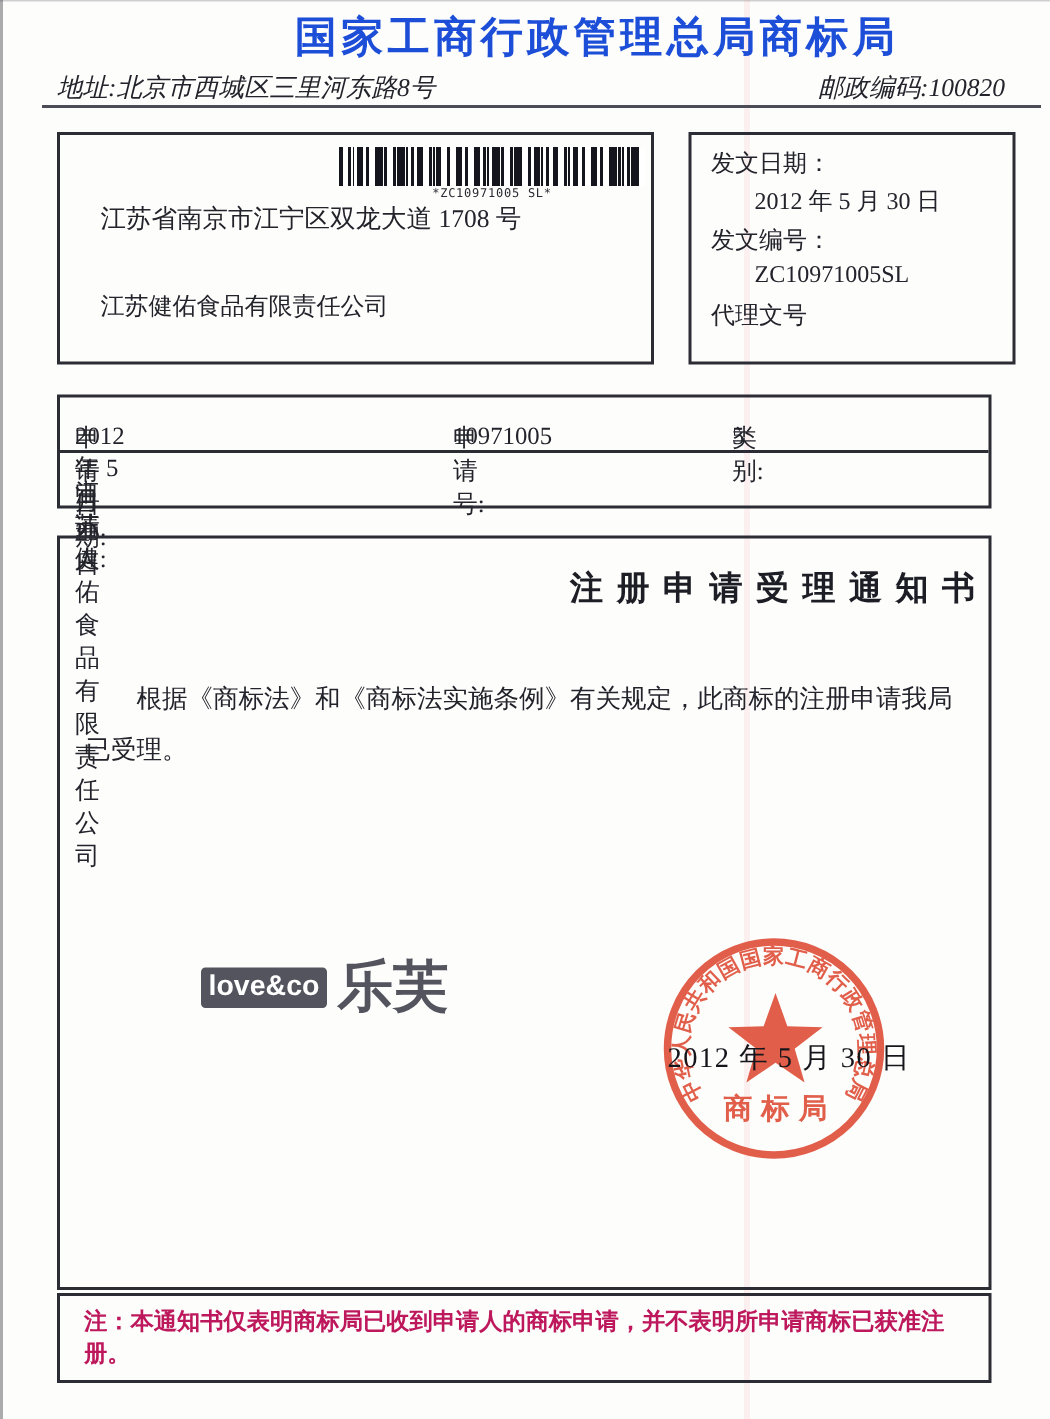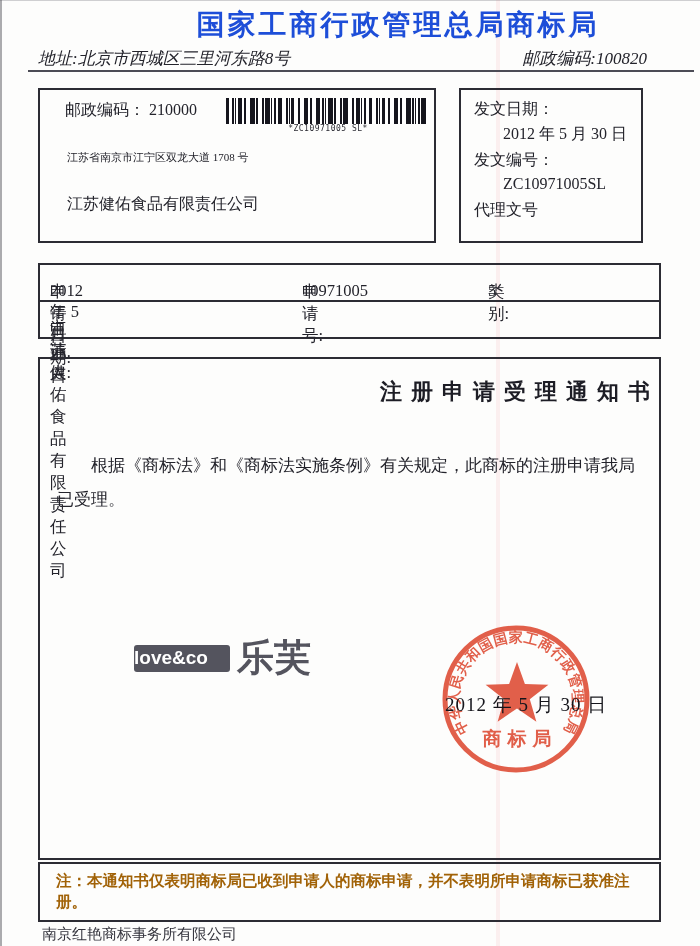--- a/index.html
+++ b/index.html
@@ -16,40 +16,40 @@
     background:rgba(235,120,130,.10); pointer-events:none;
   }
   .page-title {
     position:absolute; top:6px; left:0; width:100%;
     text-align:center; font-size:28px; font-weight:bold; letter-spacing:3px;
     color:#1d4ed8;
     margin-left:48px;
   }
   .header-line { position:absolute; top:47px; font-size:17px;font-style:italic; }
   .header-address { left:38px; }
-  .header-postal { right:53px; }
+  .header-postal { right:30px; }
   .header-divider {
     position:absolute; top:70px; left:28px; right:6px;
     border-top:2px solid #4c4c56;
   }
   .box { position:absolute; border:2px solid #2c2c34; background:transparent; }
   .recipient-box { left:38px; top:88px; width:398px; height:155px; }
   .recipient-postal { position:absolute; left:25px; top:10px; font-size:16px; }
   .barcode { position:absolute; left:186px; top:8px; width:204px; text-align:center; }
   .barcode-bars {
     width:204px; height:26px; background-color:#fff;
     background-image:
       repeating-linear-gradient(90deg,#15151d 0 2px,transparent 2px 6px),
       repeating-linear-gradient(90deg,#15151d 0 1px,transparent 1px 9px),
       repeating-linear-gradient(90deg,#15151d 0 3px,transparent 3px 13px);
   }
   .barcode-label { font-family:"DejaVu Sans Mono",monospace; font-size:8px; color:#2a2a32; letter-spacing:.5px; }
-  .recipient-address { position:absolute; left:27px; top:60px; font-size:11px; }
+  .recipient-address { position:absolute; left:27px; top:44px; font-size:17px; }
   .recipient-company { position:absolute; left:27px; top:104px; font-size:16px; }
-  .issue-box { left:459px; top:88px; width:184px; height:155px; font-size:16px; }
+  .issue-box { left:459px; top:88px; width:218px; height:155px; font-size:16px; }
   .issue-box .lbl { position:absolute; left:13px; }
   .issue-box .val { position:absolute; left:42px; }
   .app-box { left:38px; top:263px; width:623px; height:76px; font-size:16.5px; }
   .app-row1 { position:relative; height:37px; border-bottom:2px solid #2c2c34; }
   .app-row2 { position:relative; height:35px; }
   .app-row1 span, .app-row2 span { position:absolute; top:8px; }
   .app-date { left:10px; }
   .app-number { left:262px; }
   .app-class { left:448px; }
   .app-applicant { left:10px; }
@@ -59,53 +59,52 @@
     text-align:right; font-size:22px; font-weight:bold; letter-spacing:9px;
     color:#1d1d25;
   }
   .notice-salutation { position:absolute; left:17px; top:60px; font-size:17px; }
   .notice-body {
     position:absolute; left:17px; top:90px; width:592px;
     font-size:17px; line-height:34px; text-indent:2em;
   }
   .trademark-logo { position:absolute; left:94px; top:274px; display:flex; align-items:center; }
   .logo-badge {
-    width:96px; height:27px; border-radius:3px; background:var(--logo-color,#54545e);
-    display:flex; align-items:center; justify-content:flex-start;
+    width:84px; height:27px; border-radius:3px; background:var(--logo-color,#54545e);
+    display:flex; align-items:center; justify-content:center;
   }
   .logo-latin {
     color:#fff; font-family:"Liberation Sans","DejaVu Sans",sans-serif;
     font-size:19px; font-weight:bold; letter-spacing:0;
   }
   .logo-chinese {
     margin-left:7px; font-size:37px; font-weight:bold; color:var(--logo-color,#54545e);
     font-family:"Liberation Sans","DejaVu Sans",sans-serif;
   }
   .seal { position:absolute; left:392px; top:264px; width:170px; height:158px; opacity:.88; }
   .seal-date {
     position:absolute; left:405px; top:333px; font-size:19px; color:#15151b;
     letter-spacing:1px; z-index:2;
   }
   .note-box { left:38px; top:862px; width:623px; height:60px; display:flex; align-items:center; }
-  .note-text { padding-left:16px; font-size:15.5px; font-weight:600; color:#a16207; }
+  .note-text { padding-left:16px; font-size:15.5px; font-weight:600; color:#be185d; }
   .footer-agency { position:absolute; left:42px; top:925px; font-size:15px; color:#33333c; }
 </style>
 </head>
 <body>
 
 <div class="page">
   <div class="scan-artifact"></div>
 
   <div class="page-title">国家工商行政管理总局商标局</div>
   <div class="header-line header-address">地址:北京市西城区三里河东路8号</div>
   <div class="header-line header-postal">邮政编码:100820</div>
   <div class="header-divider"></div>
 
   <div class="box recipient-box">
-    <div class="recipient-postal">邮政编码： 210000</div>
     <div class="barcode">
       <div class="barcode-bars"></div>
       <div class="barcode-label">*ZC10971005 SL*</div>
     </div>
     <div class="recipient-address">江苏省南京市江宁区双龙大道 1708 号</div>
     <div class="recipient-company">江苏健佑食品有限责任公司</div>
   </div>
 
   <div class="box issue-box">
     <span class="lbl" style="top:9px">发文日期：</span>
@@ -160,14 +159,13 @@
         <text x="88" y="122" text-anchor="middle" font-size="19" font-weight="bold" letter-spacing="6" style="fill:var(--stamp-color,#de4a32)">商标局</text>
       </svg>
     </div>
     <div class="seal-date">2012 年 5 月 30 日</div>
   </div>
 
   <div class="box note-box">
     <div class="note-text">注：本通知书仅表明商标局已收到申请人的商标申请，并不表明所申请商标已获准注册。</div>
   </div>
 
-  <div class="footer-agency">南京红艳商标事务所有限公司</div>
 </div>
 
 </body></html>

